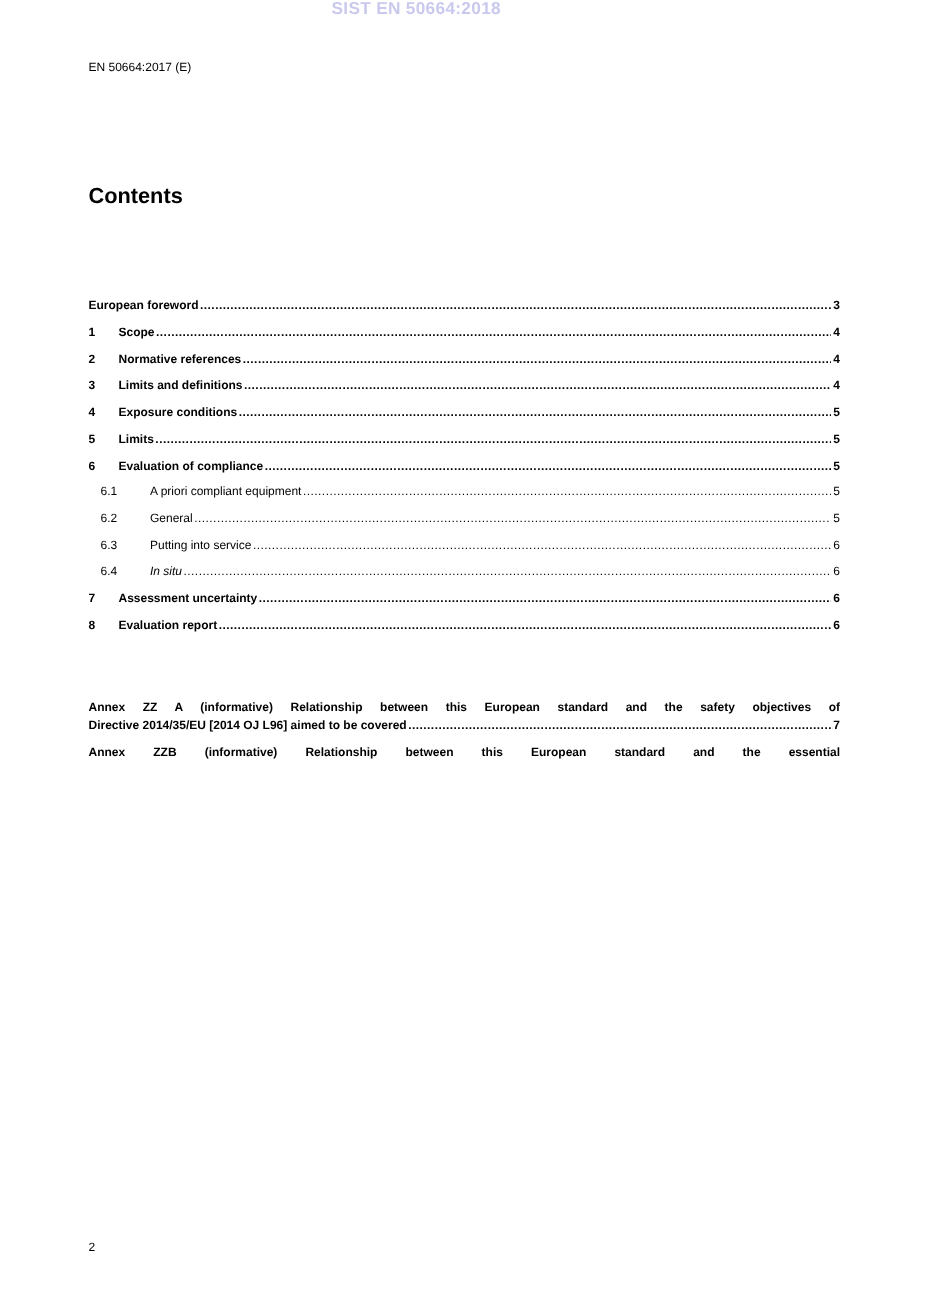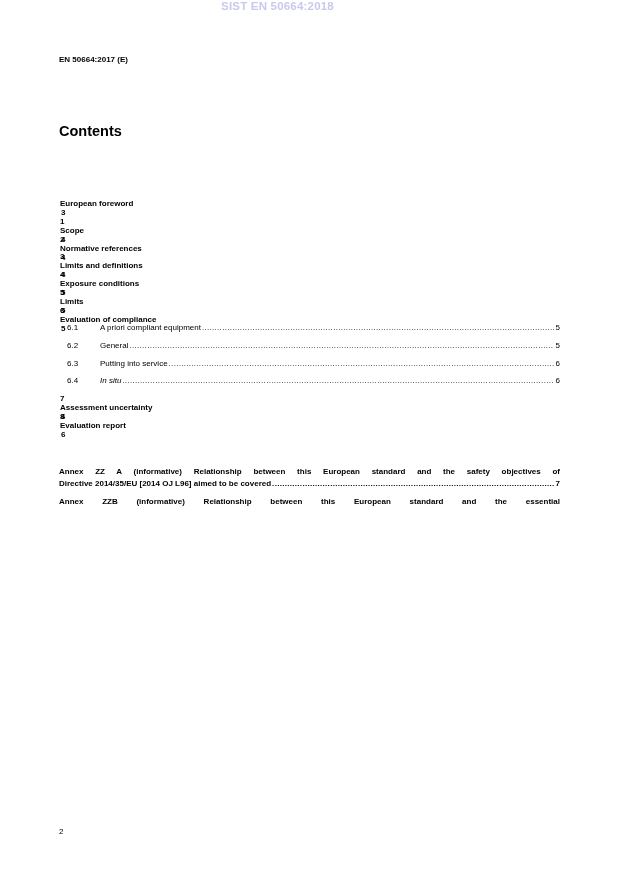--- a/index.html
+++ b/index.html
@@ -1,25 +1,25 @@
 <!DOCTYPE html>
 <html><head>
   <meta charset="utf-8">
   <style>
     html, body { margin: 0; padding: 0; background: #ffffff; }
     body { width: 620px; height: 877px; position: relative; overflow: hidden;
            font-family: "Liberation Sans", sans-serif; color: #000; }
     .watermark { position: absolute; top: 0px; left: 0; width: 555px; text-align: center;
                  font-size: 11.5px; font-weight: bold; color: #c9c9ee; letter-spacing: 0.2px; }
-    .doc-id { position: absolute; top: 55px; left: 59px; font-size: 8px; font-weight: bold; }
+    .doc-id { position: absolute; top: 40px; left: 59px; font-size: 8px; font-weight: normal; }
     .contents-title { position: absolute; top: 123px; left: 59px; font-size: 14.5px; font-weight: bold; text-align: center; }
     .toc { position: absolute; left: 59px; width: 501px; top: 0; }
     .toc-row { position: absolute; left: 0; width: 501px; height: 12px; display: flex;
                align-items: baseline; font-size: 8px; white-space: nowrap; }
-    .toc-row.bold { font-weight: bold; flex-direction: column; }
+    .toc-row.bold { font-weight: bold; }
     .toc-row .num { display: inline-block; width: 20px; flex: none; }
     .toc-row.sub .num { width: 28px; padding-left: 8px; box-sizing: border-box; width: 41px; }
     .toc-row .title { flex: none; }
     .toc-row .title.italic { font-style: italic; }
     .toc-row .leader { flex: 1 1 auto; overflow: hidden; margin: 0 1px; }
     .toc-row .leader::after { content: "................................................................................................................................................................................................................................................................"; letter-spacing: 0.3px; }
     .toc-row .page { flex: none; text-align: right; padding-left: 1px; }
     .annex { position: absolute; left: 0; width: 501px; font-size: 8px; font-weight: bold; line-height: 12px; }
     .annex .line1 { display: block; text-align: justify; text-align-last: justify; white-space: nowrap; margin-top: 36px; }
     .annex .line2 { display: flex; align-items: baseline; white-space: nowrap; }

